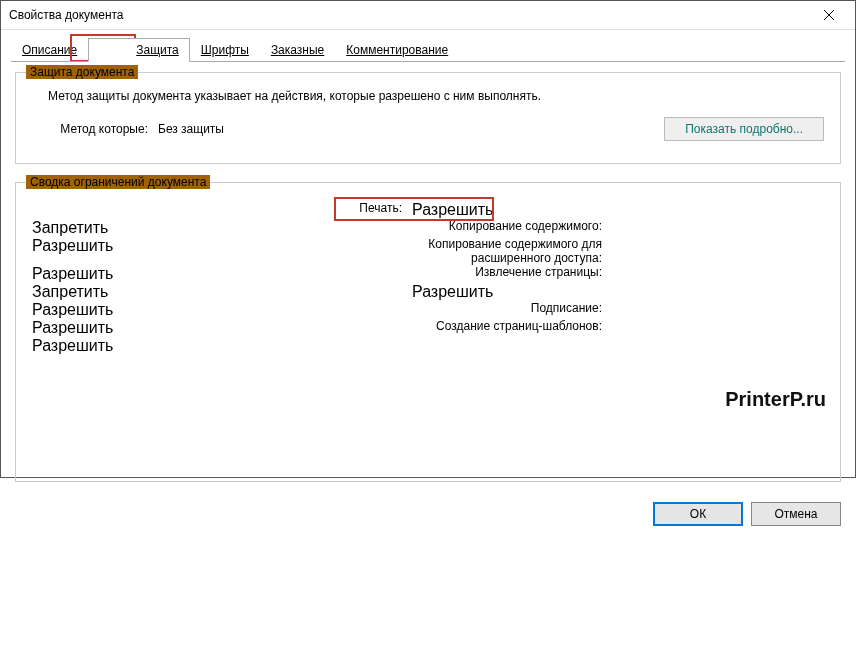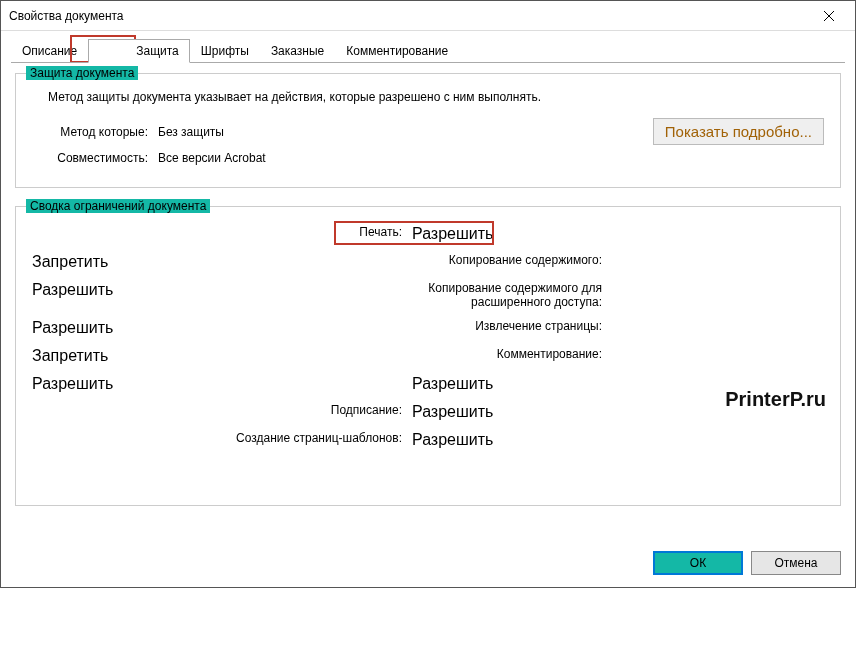--- a/index.html
+++ b/index.html
@@ -1,44 +1,44 @@
 <!DOCTYPE html>
 <html><head>
 <meta charset="utf-8">
 <style>
 * { box-sizing: border-box; margin: 0; padding: 0; }
 body { font-family: "Segoe UI", Tahoma, sans-serif; font-size: 12px; background: #fff; color: #000; width: 856px; height: 646px; overflow: hidden; }
-.window { width: 856px; height: 588px; border: 1px solid #555; display: flex; flex-direction: column; background: #fff; }
+.window { width: 856px; height: 478px; border: 1px solid #555; display: flex; flex-direction: column; background: #fff; }
 .titlebar { height: 30px; display: flex; align-items: center; justify-content: space-between; padding: 0 4px 0 8px; border-bottom: 1px solid #ddd; }
 .titlebar-title { font-size: 12px; }
 .close-btn { width: 45px; height: 28px; display: flex; align-items: center; justify-content: center; cursor: default; }
 .close-btn svg { width: 10px; height: 10px; }
 .tabs { display: flex; padding: 8px 10px 0 10px; position: relative; }
-.tab { padding: 4px 10px; border: 1px solid transparent; border-bottom: none; cursor: default; background: #fff; font-size: 12px; }
+.tab { padding: 4px 10px; border: 1px solid transparent; border-bottom: none; cursor: default; background: #fff; font-size: 12px; text-decoration: underline; }
 .tab.active { border-color: #aaa; border-bottom: 1px solid #fff; position: relative; z-index: 2; padding-left: 47px; }
 .tab-highlight { position: absolute; border: 2px solid #c0392b; pointer-events: none; }
 .tab-border-line { position: absolute; left: 10px; right: 10px; bottom: 0; height: 1px; background: #aaa; z-index: 1; }
 .content { flex: 1; padding: 10px 14px; display: flex; flex-direction: column; gap: 18px; }
 .fieldset { border: 1px solid #ccc; padding: 12px 16px 16px 16px; position: relative; }
-.fieldset-legend { position: absolute; top: -8px; left: 10px; background: #14b8a6; padding: 0 4px; font-size: 12px; }
+.fieldset-legend { position: absolute; top: -8px; left: 10px; background: #a16207; padding: 0 4px; font-size: 12px; }
 .desc { margin: 4px 0 14px 16px; font-size: 12px; }
 .row { display: flex; align-items: center; margin: 6px 0 6px 16px; }
 .row-label { width: 100px; text-align: right; margin-right: 10px; font-size: 12px; }
 .row-value { font-size: 12px; }
-.details-btn { margin-left: auto; padding: 4px 11px; border: 1px solid #bbb; background: #efefef; color: #a16207; font-size: 15px; cursor: default; }
+.details-btn { margin-left: auto; padding: 4px 20px; border: 1px solid #bbb; background: #efefef; color: #0f766e; font-size: 12px; cursor: default; }
 .row-with-btn { display: flex; align-items: center; margin: 6px 0 6px 16px; }
 .restrictions { }
-.restrictions .grid { display: grid; grid-template-columns: 380px 200px; row-gap: 10px; margin-top: 6px; }
+.restrictions .grid { display: grid; grid-template-columns: 380px 200px; margin-top: 6px; }
 .grid-label { text-align: right; padding-right: 10px; font-size: 12px; }
 .grid-value { text-align: left; font-size: 16px; }
 .print-highlight { position: absolute; border: 2px solid #c0392b; pointer-events: none; }
 .watermark { position: absolute; right: 30px; top: 388px; font-weight: bold; font-size: 20px; color: #111; }
 .footer { display: flex; justify-content: flex-end; gap: 8px; padding: 10px 14px 12px 14px; }
 .btn { width: 90px; padding: 4px 0; text-align: center; border: 1px solid #888; background: #e6e6e6; font-size: 12px; cursor: default; }
-.btn.primary { border: 1px solid #0078d7; background: #14b8a6; box-shadow: 0 0 0 1px #0078d7 inset; }
+.btn.primary { border: 1px solid #0078d7; background: #e5e5e5; box-shadow: 0 0 0 1px #0078d7 inset; }
 .restrictions-wrap { position: relative; min-height: 300px; }
 </style>
 </head>
 <body>
 
 <div class="window">
   <div class="titlebar">
     <span class="titlebar-title">Свойства документа</span>
     <div class="close-btn">
       <svg viewBox="0 0 10 10">
@@ -61,40 +61,35 @@
   <div class="content">
 
     <div class="fieldset">
       <span class="fieldset-legend">Защита документа</span>
       <div class="desc">Метод защиты документа указывает на действия, которые разрешено с ним выполнять.</div>
       <div class="row-with-btn">
         <span class="row-label">Метод которые:</span>
         <span class="row-value">Без защиты</span>
         <button class="details-btn">Показать подробно...</button>
       </div>
-      <div class="row">
-        <span class="row-label">Совместимость:</span>
-        <span class="row-value">Все версии Acrobat</span>
-      </div>
     </div>
 
     <div class="fieldset restrictions-wrap">
       <span class="fieldset-legend">Сводка ограничений документа</span>
       <div class="restrictions">
         <div class="grid">
           <div class="grid-label">Печать:</div>
           <div class="grid-value">Разрешить</div>
           <div class="grid-value">Запретить</div>
           <div class="grid-label">Копирование содержимого:</div>
           <div class="grid-value">Разрешить</div>
           <div class="grid-label">Копирование содержимого для расширенного доступа:</div>
           <div class="grid-value">Разрешить</div>
           <div class="grid-label">Извлечение страницы:</div>
           <div class="grid-value">Запретить</div>
-          <div class="grid-label">Комментирование:</div>
           <div class="grid-value">Разрешить</div>
           <div class="grid-value">Разрешить</div>
           <div class="grid-label">Подписание:</div>
           <div class="grid-value">Разрешить</div>
           <div class="grid-label">Создание страниц-шаблонов:</div>
           <div class="grid-value">Разрешить</div>
         </div>
       </div>
       <div class="print-highlight" style="left:318px; top:14px; width:160px; height:24px;"></div>
     </div>

